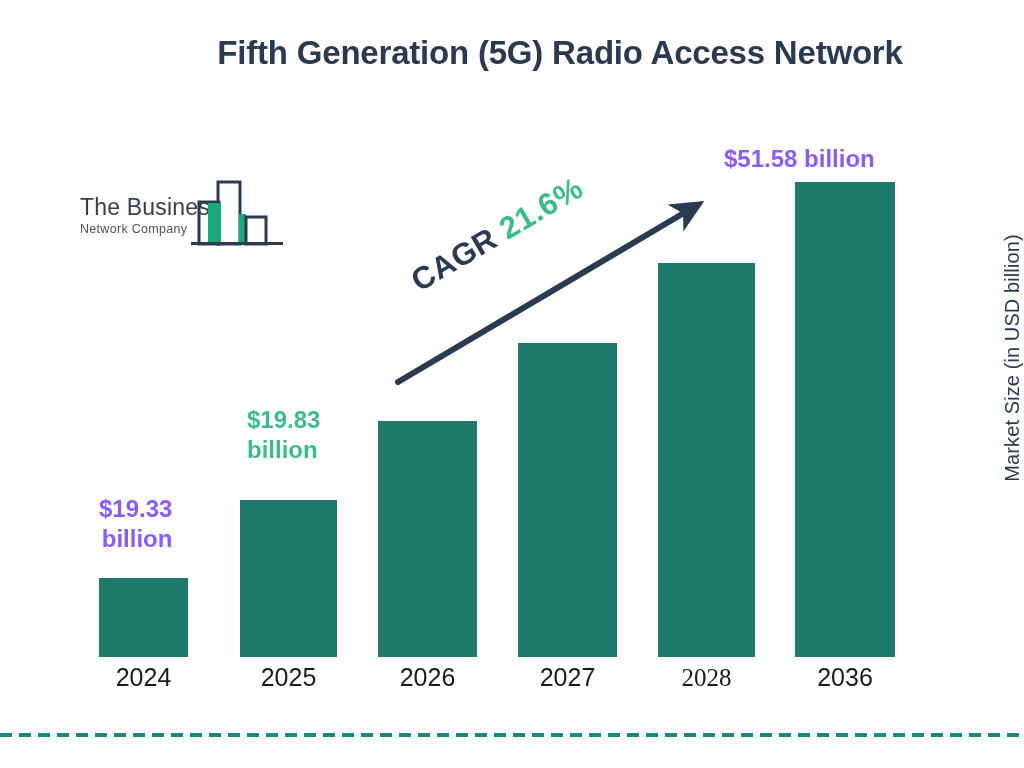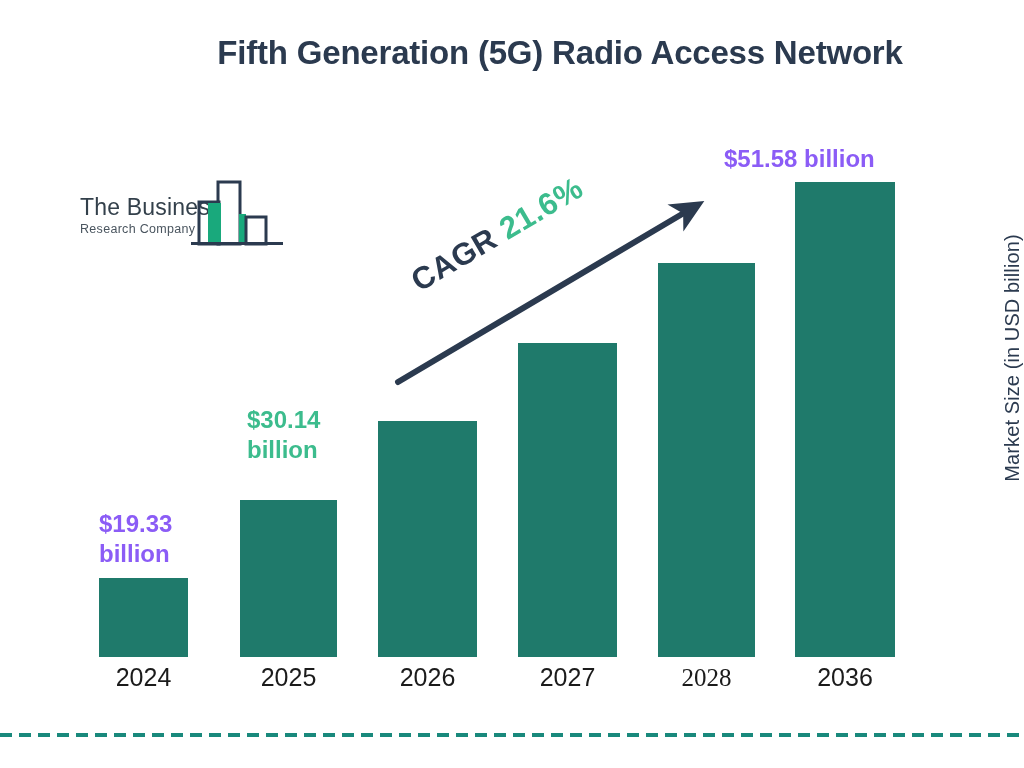--- a/index.html
+++ b/index.html
@@ -154,21 +154,21 @@
 
 <div id="stage">
 
   <div id="title">
     <span class="line">Fifth Generation (5G) Radio Access Network</span>
   </div>
 
   <div id="logo">
     <div id="logo-text">
       <span id="logo-line1">The Business</span>
-      <span id="logo-line2">Research Company</span>
+      <span id="logo-line2">Network Company</span>
     </div>
     <svg id="logo-mark" width="92" height="72" viewBox="0 0 92 72">
 
       <rect x="27" y="4" width="22" height="62" fill="none" stroke="#2B3A4F" stroke-width="3"></rect>
 
       <rect x="8" y="24" width="20" height="42" fill="none" stroke="#2B3A4F" stroke-width="3"></rect>
 
       <rect x="17" y="25" width="13" height="41" fill="#19A97C"></rect>
 
       <rect x="48" y="36" width="7" height="30" fill="#19A97C"></rect>
@@ -188,23 +188,23 @@
     <div class="bar" style="left:658px; top:263px; width:97px;  height:394px;"></div>
     <div class="bar" style="left:795px; top:182px; width:100px; height:475px;"></div>
 
     <div class="xtick" style="left:99px;  width:89px;">2024</div>
     <div class="xtick" style="left:240px; width:97px;">2025</div>
     <div class="xtick" style="left:378px; width:99px;text-align:center;">2026</div>
     <div class="xtick" style="left:518px; width:99px;">2027</div>
     <div class="xtick" style="left:658px; width:97px;font-family:Liberation Serif, serif;">2028</div>
     <div class="xtick" style="left:795px; width:100px;">2036</div>
 
-    <div class="vlabel navy" style="left:99px; top:509px;">$19.33
+    <div class="vlabel navy" style="left:99px; top:494px;text-align:right;">$19.33
 billion</div>
-    <div class="vlabel green" style="left:247px; top:405px;">$30.14
+    <div class="vlabel green" style="left:247px; top:405px;">$19.83
 billion</div>
     <div class="vlabel navy" style="left:724px; top:144px;">$51.58 billion</div>
   </div>
 
   <svg id="arrow" width="1024" height="768">
     <defs>
       <marker id="ah" markerWidth="6" markerHeight="6" refX="3.6" refY="3" orient="auto" markerUnits="strokeWidth">
         <path d="M0,0.4 L5.6,3 L0,5.6 L1.5,3 Z" fill="#2B3A4F"></path>
       </marker>
     </defs>

